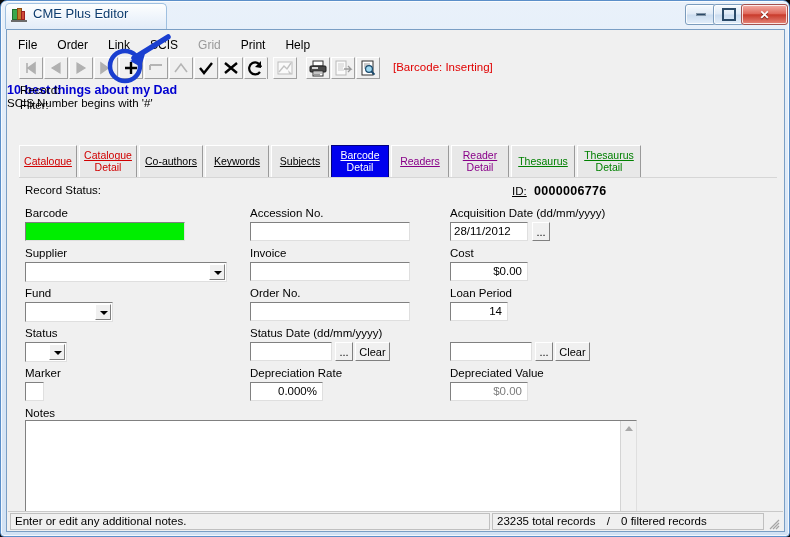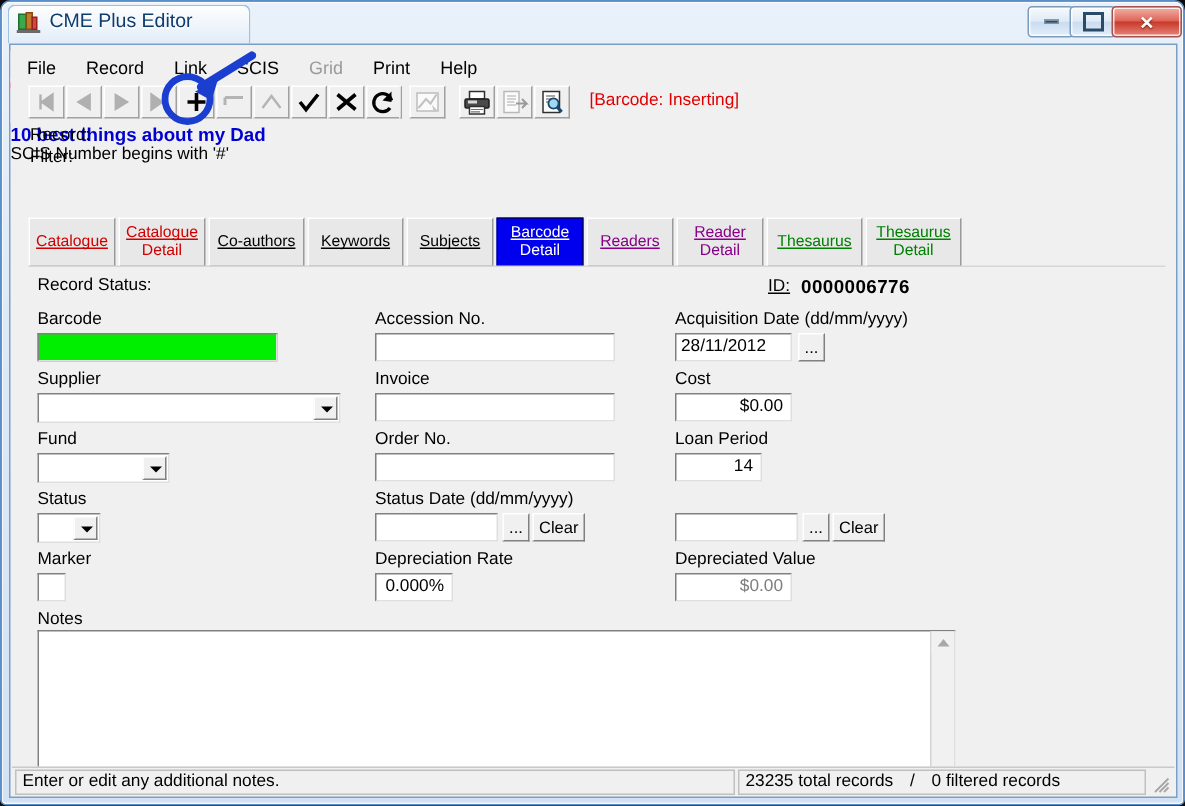--- a/index.html
+++ b/index.html
@@ -242,21 +242,21 @@
     </div>
     <div class="wbtn" id="btn-close">
       <div class="wglyph">✕</div>
     </div>
   </div>
 
   <div id="client">
 
     <div id="menubar">
       <div class="menu-item">File</div>
-      <div class="menu-item">Record</div>
+      <div class="menu-item">Order</div>
       <div class="menu-item">Link</div>
       <div class="menu-item">SCIS</div>
       <div class="menu-item disabled">Grid</div>
       <div class="menu-item">Print</div>
       <div class="menu-item">Help</div>
     </div>
 
     <div id="toolbar">
 
       <div class="tbtn" style="left:12px">
@@ -432,21 +432,21 @@
 
       <div class="flabel" style="left:243px;top:107px">Order No.</div>
       <div class="finput" style="left:243px;top:122px;width:160px"></div>
 
       <div class="flabel" style="left:243px;top:147px">Status Date (dd/mm/yyyy)</div>
       <div class="finput" style="left:243px;top:162px;width:82px"></div>
       <div class="smallbtn" style="left:328px;top:162px;width:18px">...</div>
       <div class="smallbtn" style="left:348px;top:162px;width:35px">Clear</div>
 
       <div class="flabel" style="left:243px;top:187px">Depreciation Rate</div>
-      <div class="finput num" style="left:243px;top:202px;width:52px">0.000%</div>
+      <div class="finput num" style="left:243px;top:202px;width:73px">0.000%</div>
 
       <div class="flabel" style="left:443px;top:27px">Acquisition Date (dd/mm/yyyy)</div>
       <div class="finput" style="left:443px;top:42px;width:78px">28/11/2012</div>
       <div class="smallbtn" style="left:525px;top:42px;width:18px">...</div>
 
       <div class="flabel" style="left:443px;top:67px">Cost</div>
       <div class="finput num" style="left:443px;top:82px;width:78px">$0.00</div>
 
       <div class="flabel" style="left:443px;top:107px">Loan Period</div>
       <div class="finput num" style="left:443px;top:122px;width:58px">14</div>

